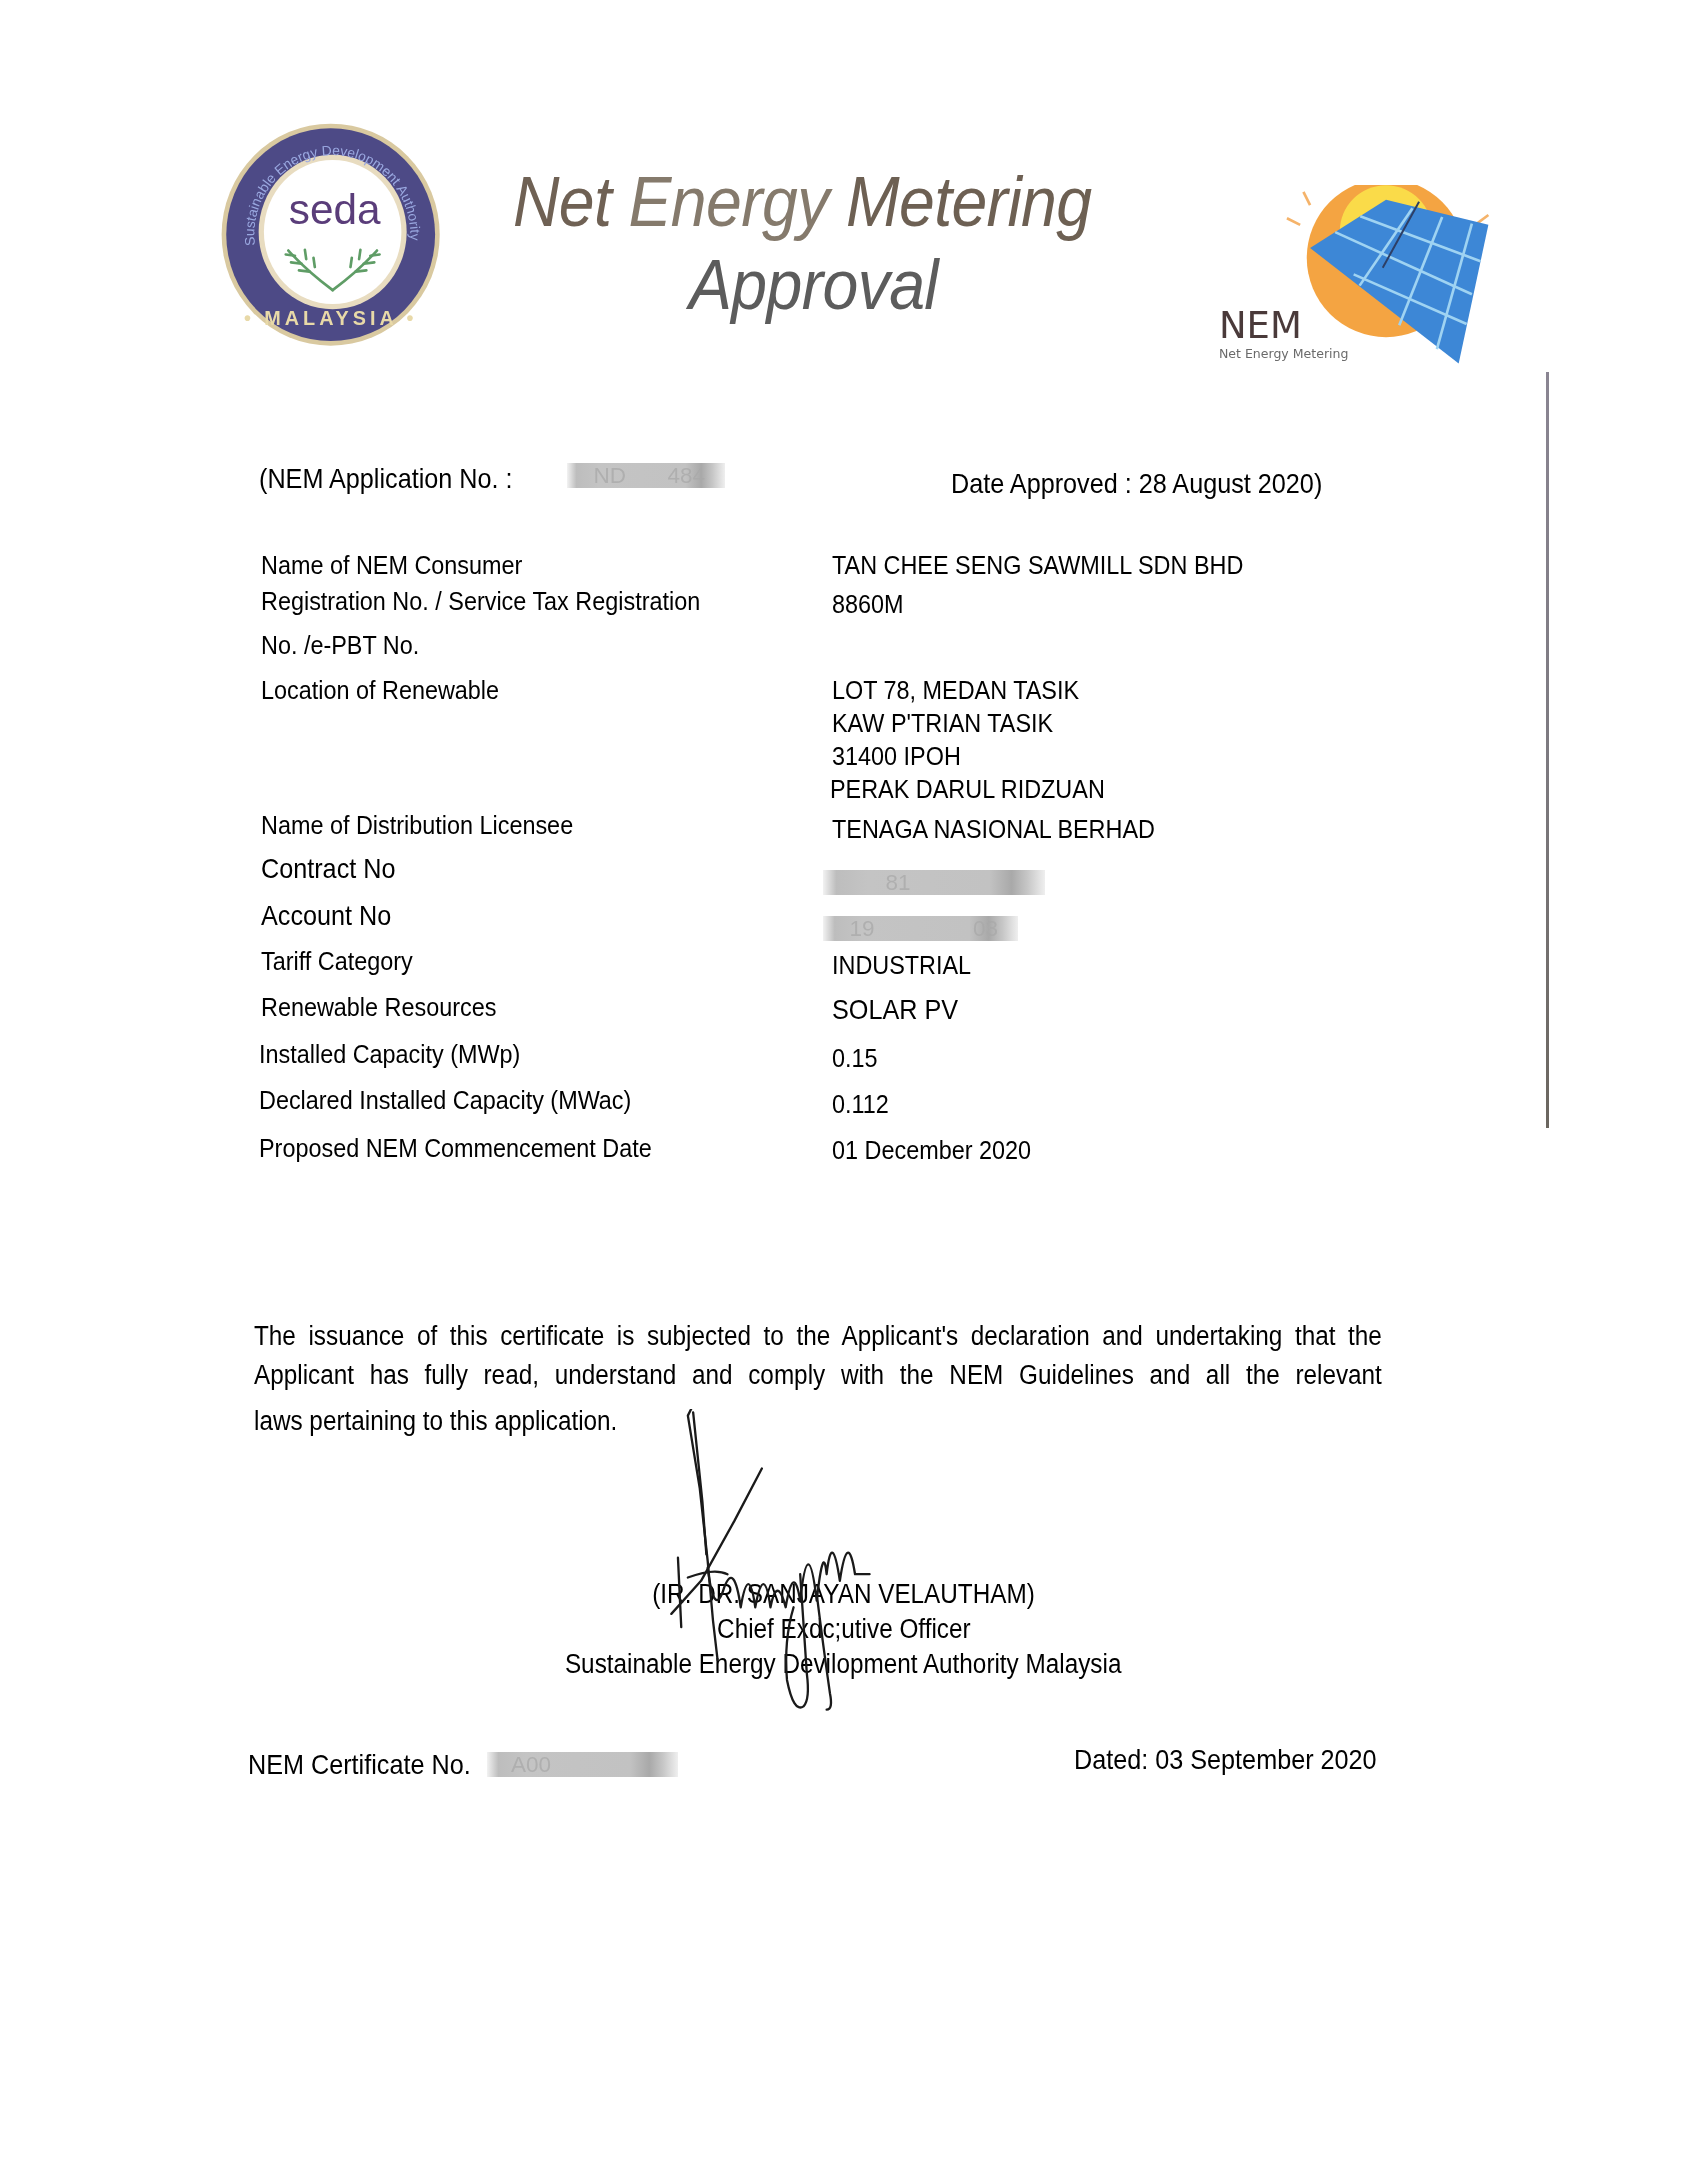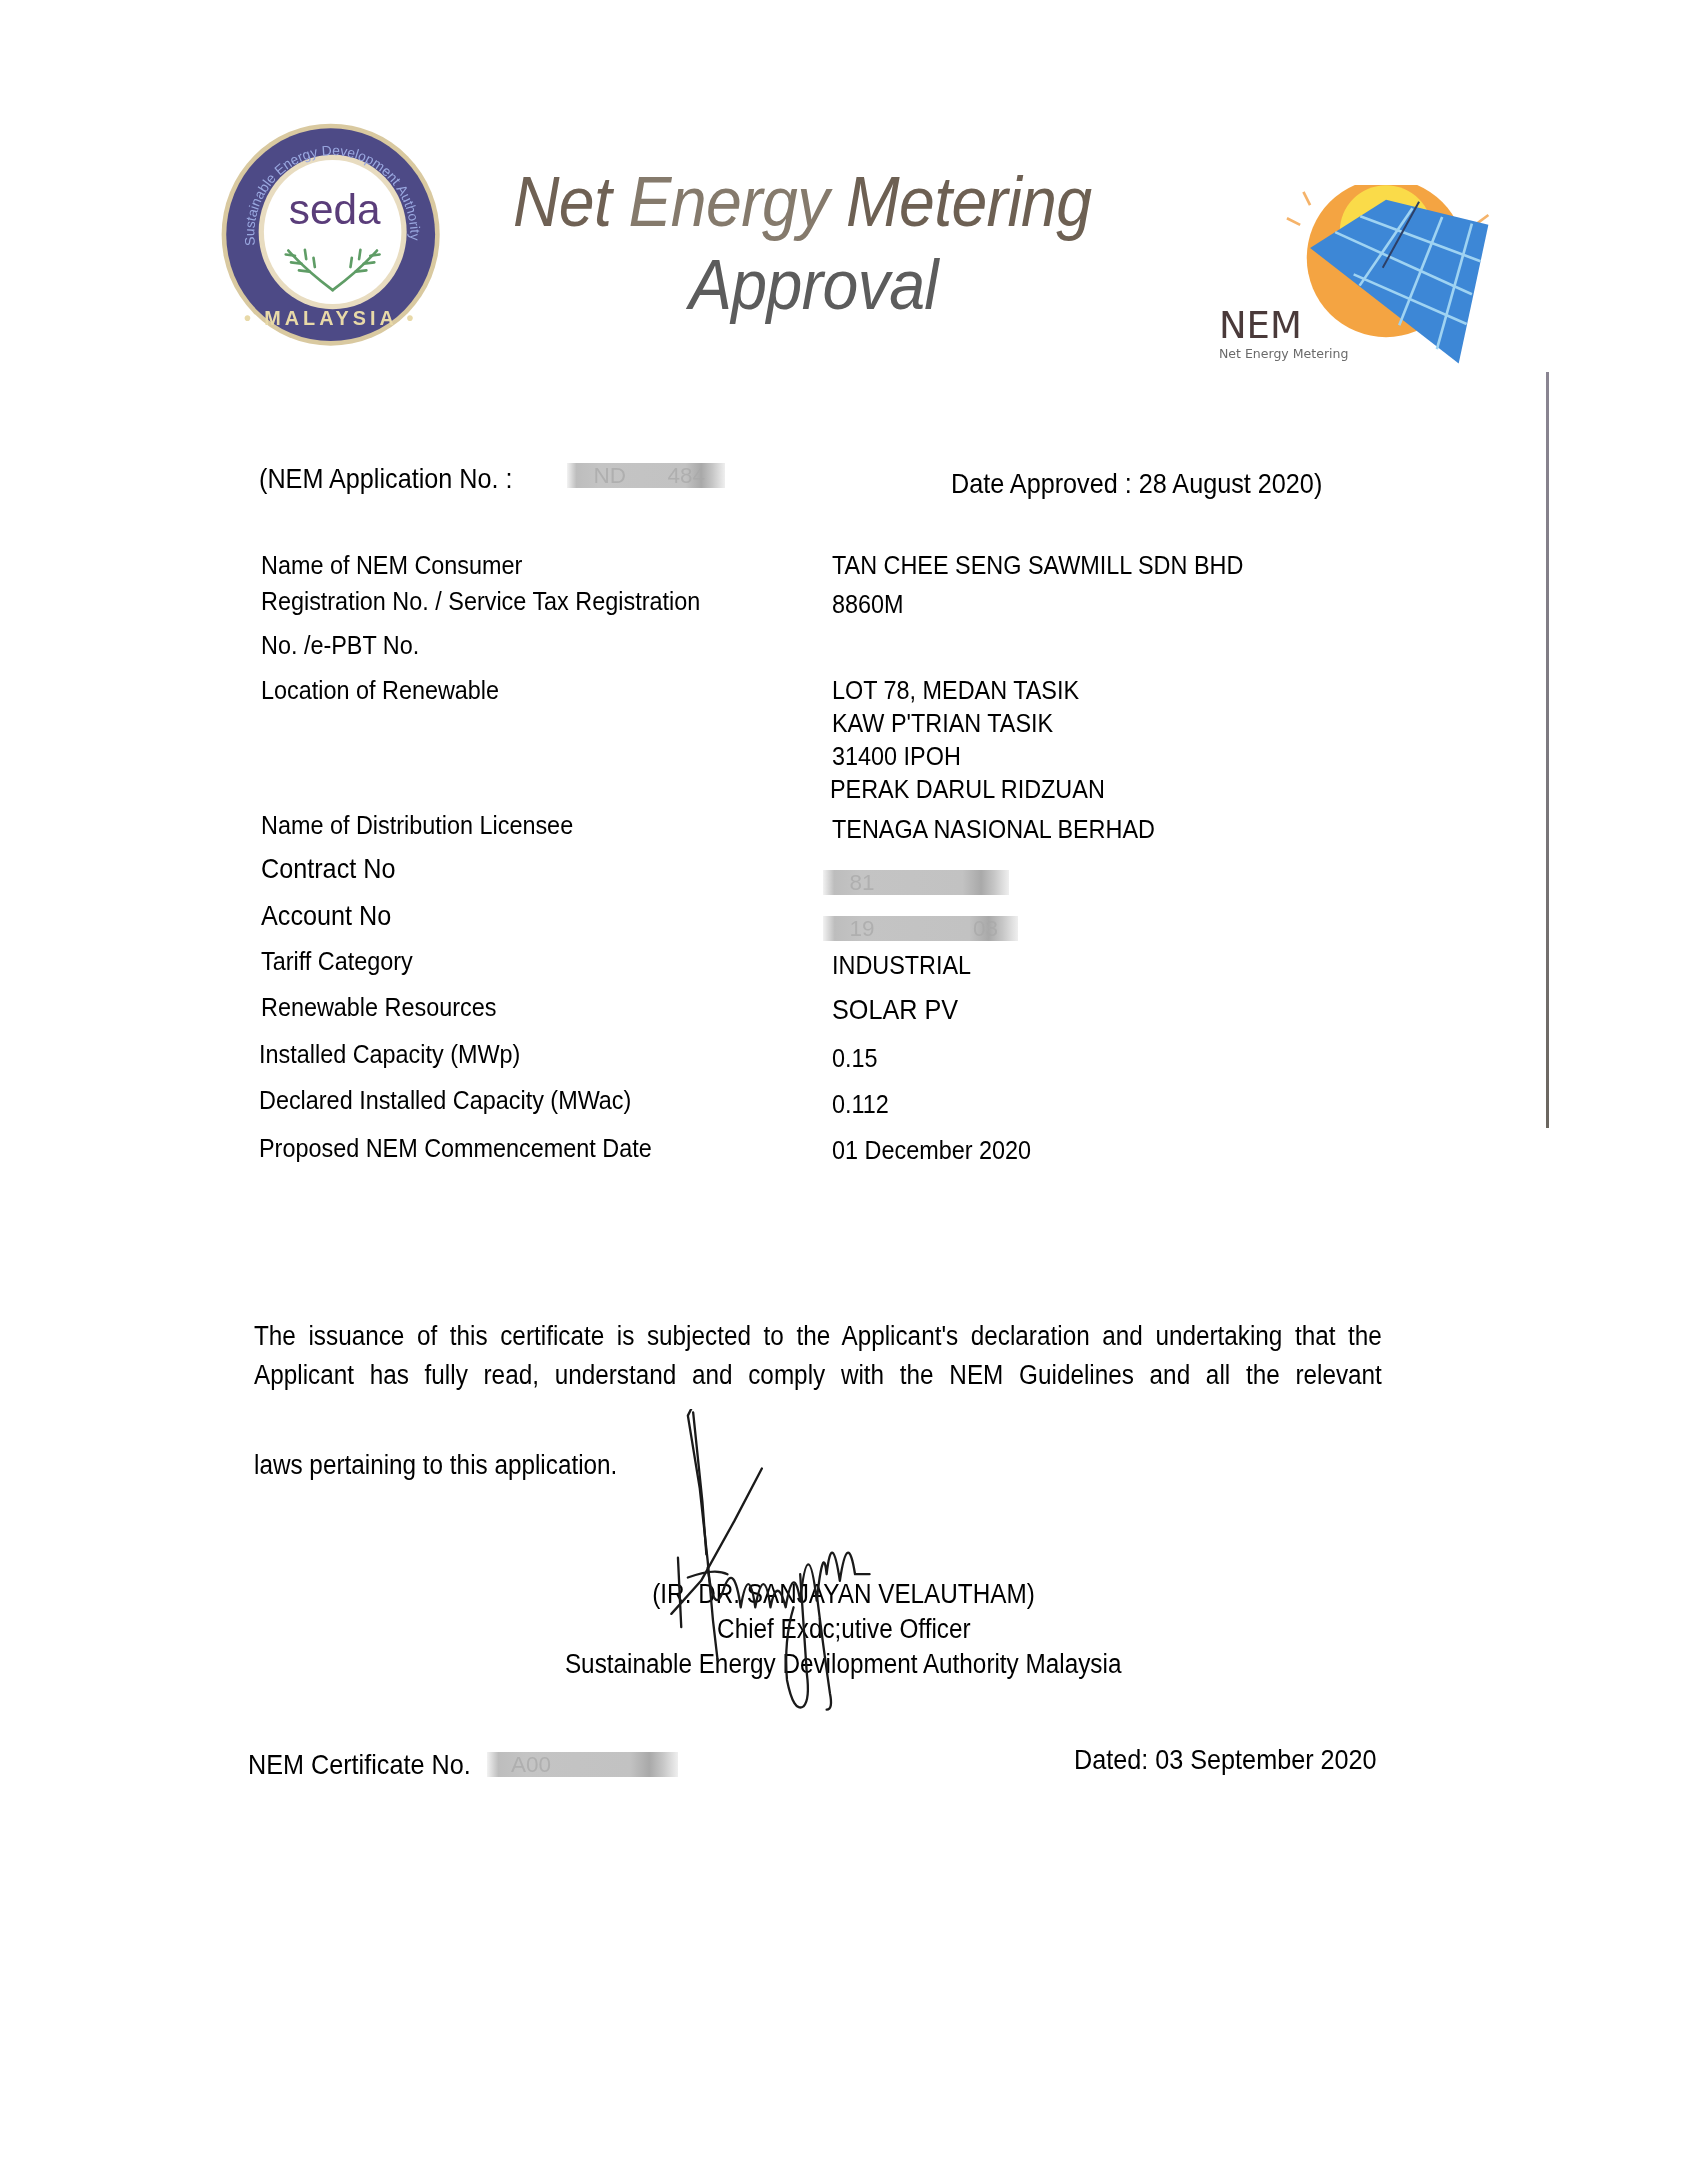--- a/index.html
+++ b/index.html
@@ -120,21 +120,21 @@
 <div class="abs t39 lbl" style="top:675px;">Location of Renewable</div>
 <div class="abs t39 val" style="top:675px;">LOT 78, MEDAN TASIK</div>
 <div class="abs t39 val" style="top:708px;">KAW P'TRIAN TASIK</div>
 <div class="abs t39 val" style="top:741px;">31400 IPOH</div>
 <div class="abs t39 val" style="top:774px; left:830px;">PERAK DARUL RIDZUAN</div>
 
 <div class="abs t39 lbl" style="top:810px;">Name of Distribution Licensee</div>
 <div class="abs t39 val" style="top:814px;">TENAGA NASIONAL BERHAD</div>
 
 <div class="abs t42 lbl" style="top:853px;">Contract No</div>
-<div class="redact" style="left:823px; top:870px; width:186px;">
+<div class="redact" style="left:823px; top:870px; width:186px;padding-left:36px;">
   <span>81</span>
 </div>
 
 <div class="abs t42 lbl" style="top:900px;">Account No</div>
 <div class="redact" style="left:823px; top:916px; width:195px;">
   <span>19</span>
   <span class="tail">03</span>
 </div>
 
 <div class="abs t39 lbl" style="top:946px;">Tariff Category</div>
@@ -153,21 +153,21 @@
 <div class="abs t39 val" style="top:1135px;">01 December  2020</div>
 
 <div id="right-rule"></div>
 
 <div class="para-line" style="top:1313px;margin-top:8px;">
   <span class="para-inner">The issuance of this certificate is subjected to the Applicant's declaration and undertaking that the</span>
 </div>
 <div class="para-line" style="top:1360px;">
   <span class="para-inner">Applicant has fully read, understand and comply with the NEM Guidelines  and all the relevant</span>
 </div>
-<div class="para-line last" style="top:1406px;margin-top:44px;">
+<div class="para-line last" style="top:1406px;">
   <span class="para-inner">laws pertaining to this application.</span>
 </div>
 
 <div class="sig-line" style="top:1579px;">
   <span>(IR. DR. SANJAYAN VELAUTHAM)</span>
 </div>
 <div class="sig-line" style="top:1614px;">
   <span>Chief Exdc;utive Officer</span>
 </div>
 <div class="sig-line" style="top:1649px;">

